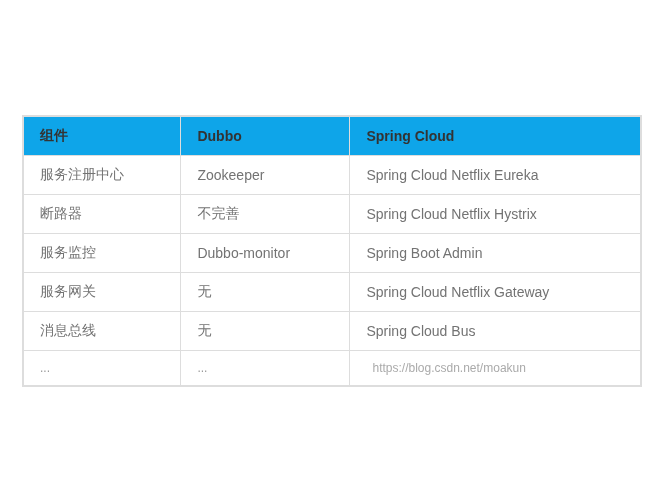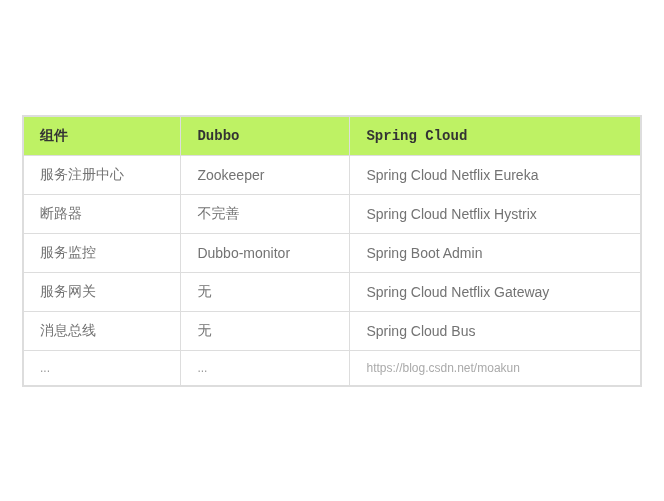--- a/index.html
+++ b/index.html
@@ -24,22 +24,21 @@
       width: 620px;
       border: 1px solid #ddd;
     }
 
     table {
       width: 100%;
       border-collapse: collapse;
     }
 
     thead tr {
-      background: #bef264;
-      font-family: Liberation Mono, monospace;
+      background: #0ea5e9;
     }
 
     th {
       padding: 10px 16px;
       text-align: left;
       font-weight: bold;
       border: 1px solid #ddd;
       font-size: 14px;
     }
 
@@ -51,20 +50,21 @@
     }
 
     tr:last-child td {
       color: #999;
       font-size: 12px;
     }
 
     .watermark {
       color: #aaa;
       font-size: 12px;
+      margin-left: 6px;
     }
   </style>
 </head>
 <body>
 
 <div class="table-wrapper">
   <table>
     <thead>
       <tr>
         <th>组件</th>

